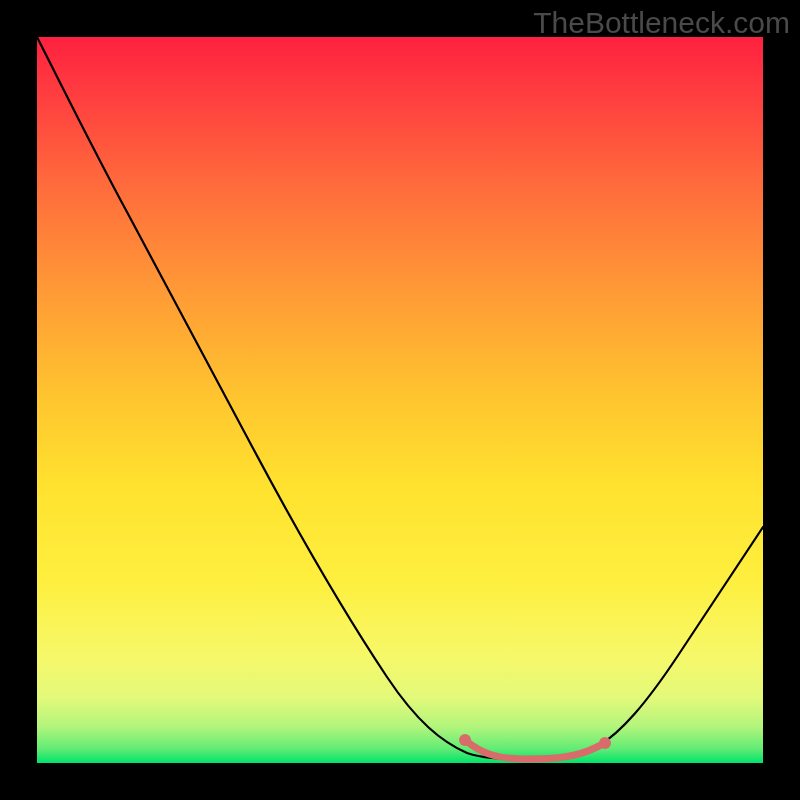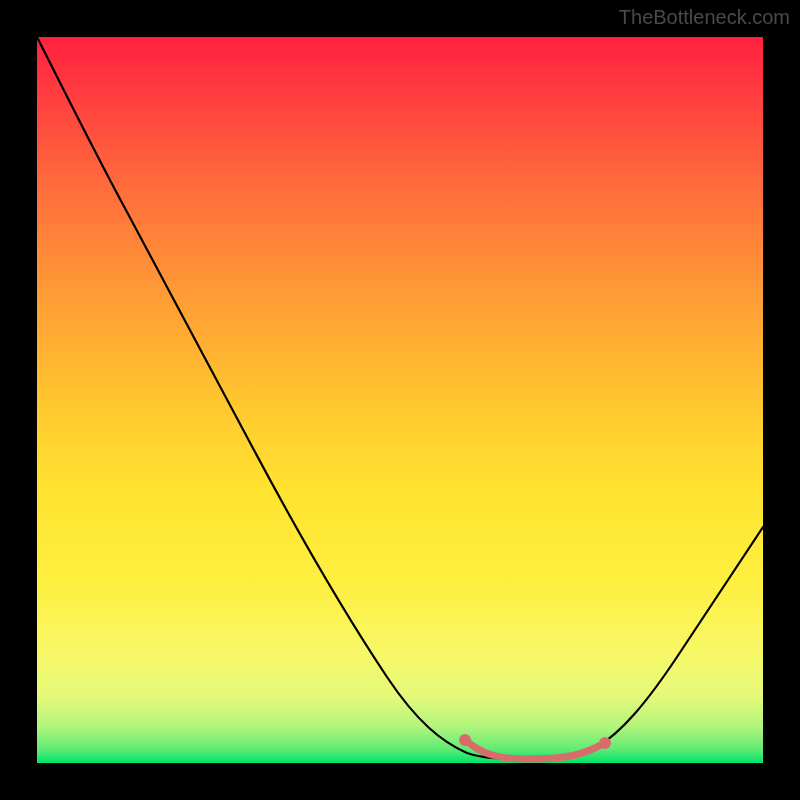--- a/index.html
+++ b/index.html
@@ -8,21 +8,21 @@
     position: relative;
     width: 800px;
     height: 800px;
     background: #000;
   }
   .watermark {
     position: absolute;
     top: 6px;
     right: 10px;
     font-family: Arial, Helvetica, sans-serif;
-    font-size: 20px;
+    font-size: 30px;
     font-weight: 400;
     color: #4a4a4a;
     letter-spacing: 0;
     z-index: 10;
   }
   .plot {
     position: absolute;
     left: 37px;
     top: 37px;
     width: 726px;

